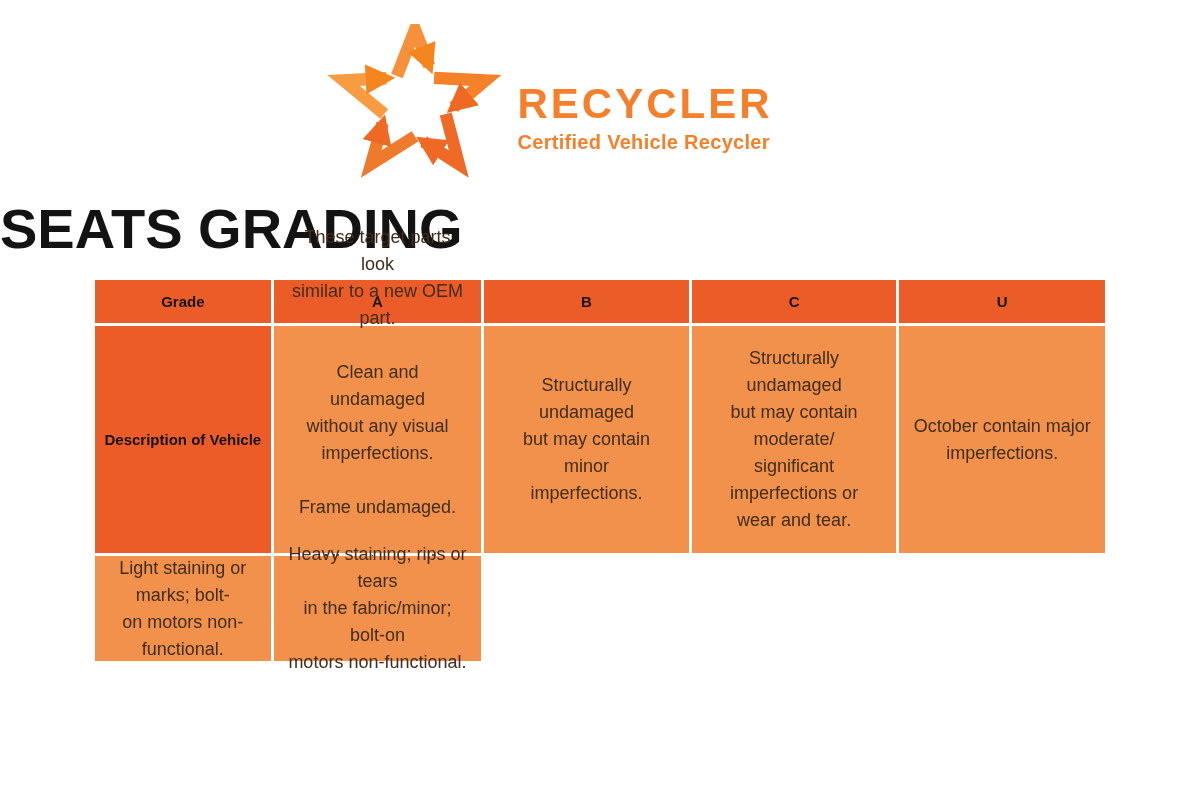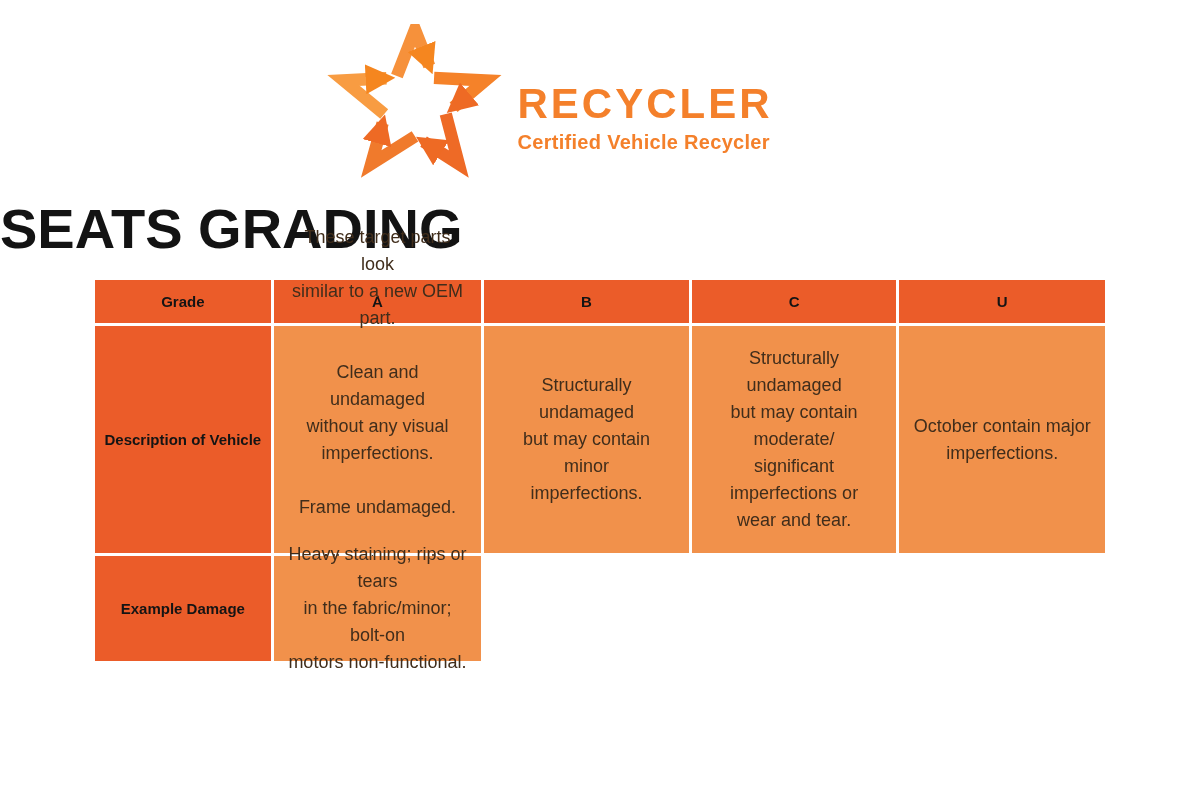--- a/index.html
+++ b/index.html
@@ -122,19 +122,20 @@
     <div class="cell td">Structurally undamaged
 but may contain minor
 imperfections.</div>
     <div class="cell td">Structurally undamaged
 but may contain moderate/
 significant imperfections or
 wear and tear.</div>
     <div class="cell td">October contain major
 imperfections.</div>
 
-    <div class="cell th">Example Damage</div>
+    <div class="cell td">Light staining or marks; bolt-
+on motors non-functional.</div>
     <div class="cell td">Heavy staining; rips or tears
 in the fabric/minor; bolt-on
 motors non-functional.</div>
   </div>
 
 </div>
 
 </body></html>

